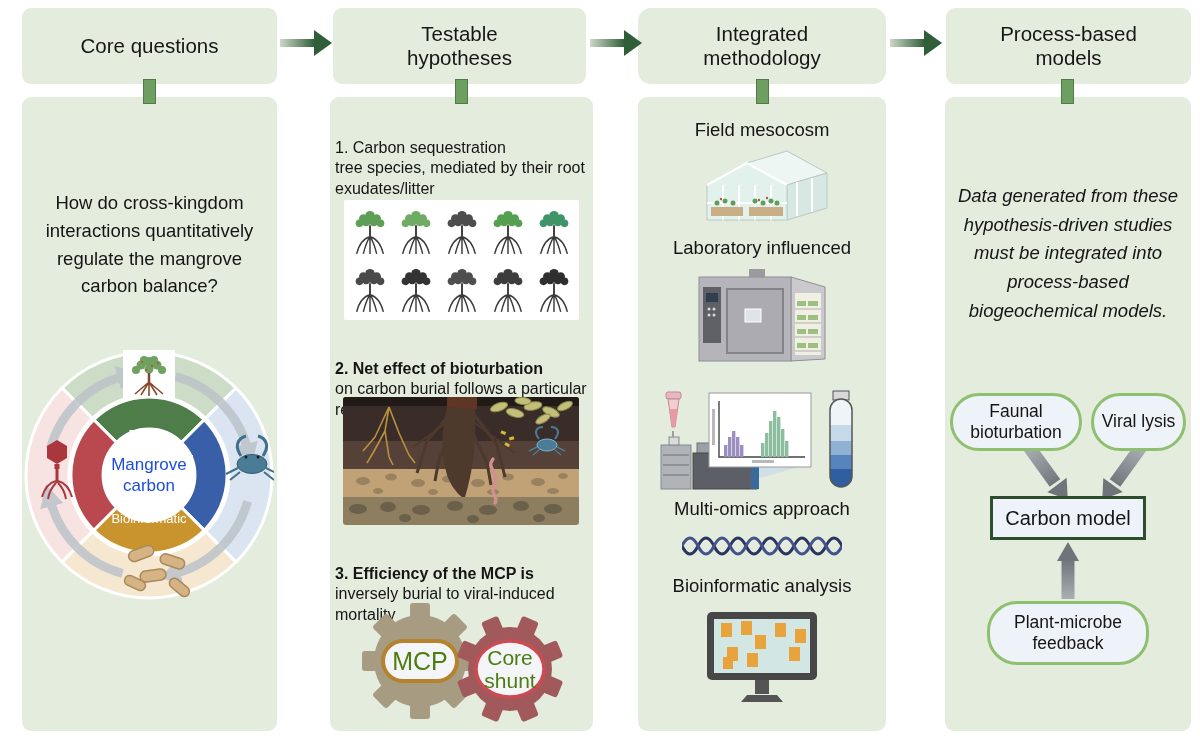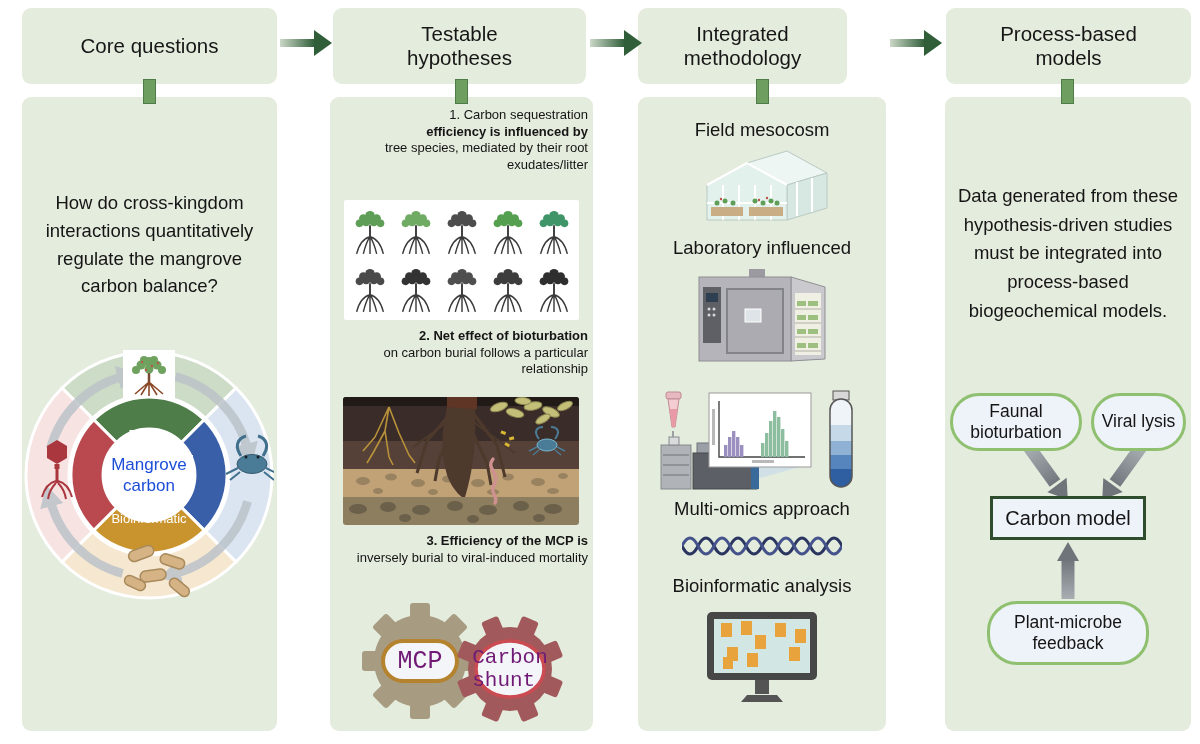--- a/index.html
+++ b/index.html
@@ -7,21 +7,21 @@
        font-family:"Liberation Sans",sans-serif;color:#151515;overflow:hidden;}
   .box{position:absolute;background:#e4ecdd;border-radius:9px;}
   .hdr{position:absolute;top:8px;height:76px;background:#e4ecdd;border-radius:9px;
        display:flex;align-items:center;justify-content:center;text-align:center;
        font-size:20.5px;line-height:1.18;white-space:pre-line;color:#161616;}
   .connector{position:absolute;top:79px;width:13px;height:25px;background:#6f9f60;
        border:1.5px solid #4e7c46;box-sizing:border-box;z-index:5;}
   .flow-arrow{position:absolute;top:30px;z-index:4;}
   .abs{position:absolute;}
   .question{font-size:18.5px;line-height:1.5;text-align:center;}
-  .hypo{font-size:13px;line-height:1.27;text-align:right;}
+  .hypo{font-size:16px;line-height:1.27;text-align:left;margin-top:31px;}
   .hypo .bl{display:block;}
   .hypo .b{display:block;font-weight:bold;}
   .mlabel{font-size:18.5px;text-align:center;}
   .mlabel sup{font-size:12px;}
   .para{font-size:18.5px;line-height:1.55;text-align:center;}
   .pill{position:absolute;background:#eef2f9;border:3.5px solid #8fc070;border-radius:30px;
        display:flex;align-items:center;justify-content:center;text-align:center;
        font-size:17.5px;line-height:1.22;box-sizing:border-box;}
   .carbon-box{position:absolute;background:#eef2f9;border:3.5px solid #2d4d2d;
        display:flex;align-items:center;justify-content:center;font-size:20px;box-sizing:border-box;}
@@ -29,21 +29,21 @@
   .wlab{position:absolute;color:#ffffff;font-size:15px;transform:translate(-50%,-50%);white-space:nowrap;}
   .wlab.rot90{transform:translate(-50%,-50%) rotate(90deg);}
   .wlab.rotm90{transform:translate(-50%,-50%) rotate(-90deg);}
   .wcenter{position:absolute;left:125px;top:125px;transform:translate(-50%,-50%);
        width:88px;text-align:center;font-size:17px;line-height:1.25;color:#1d4ed8;}
   .treegrid{position:absolute;background:#ffffff;border-radius:2px;
        display:grid;grid-template-columns:repeat(5,42px);grid-auto-rows:52px;
        gap:6px 4px;padding:5px;box-sizing:border-box;align-content:center;justify-content:center;}
   .gearwrap{position:absolute;width:240px;height:132px;}
   .gearlab{position:absolute;display:flex;align-items:center;justify-content:center;
-       text-align:left;color:#701a75;font-family:Liberation Mono, monospace;}
+       text-align:center;color:#4d7c0f;}
   .illus{display:block;}
 </style>
 </head>
 <body>
 
 <svg width="0" height="0" style="position:absolute">
   <defs>
     <symbol id="mangrove" viewBox="0 0 44 52">
       <g stroke="none">
         <circle cx="22" cy="10" r="5" fill="currentColor"></circle>
@@ -60,21 +60,21 @@
     </symbol>
     <marker id="wm" markerUnits="userSpaceOnUse" markerWidth="22" markerHeight="24" refX="5" refY="12" orient="auto">
       <path d="M0,0 L22,12 L0,24 Z" fill="#bcc3c9"></path>
     </marker>
   </defs>
 </svg>
 
 <div class="hdr" style="left:22px;width:255px;">Core questions</div>
 <div class="hdr" style="left:333px;width:253px;">Testable
 hypotheses</div>
-<div class="hdr" style="left:638px;width:209px;">Integrated
+<div class="hdr" style="left:638px;width:248px;border-radius:13px;">Integrated
 methodology</div>
 <div class="hdr" style="left:946px;width:245px;">Process-based
 models</div>
 
 <div class="flow-arrow" style="left:280px;">
   <svg width="52" height="26" class="illus">
       <defs>
         <linearGradient id="ga1" x1="0" y1="0" x2="1" y2="0">
   <stop offset="0" stop-color="#ccd8c8"></stop>
           <stop offset="1" stop-color="#2f5e38"></stop>
@@ -174,21 +174,21 @@
     <div class="wlab" style="left:125px;top:84px;">Plants</div>
     <div class="wlab rot90" style="left:164px;top:125px;">Fauna</div>
     <div class="wlab" style="left:125px;top:168px;font-size:13px;">Bioinformatic</div>
     <div class="wlab rotm90" style="left:86px;top:125px;">Virus</div>
     <div class="wcenter">Mangrove carbon</div>
   </div>
 </div>
 
 <div class="box" style="left:330px;top:97px;width:263px;height:634px;">
   <div class="abs hypo" style="left:5px;right:5px;top:10px;">
-    <span class="bl">1. Carbon sequestration</span><span class="b">efficiency is influenced by</span><span>tree species, mediated by their root exudates/litter</span>
+    <span class="bl">1. Carbon sequestration</span><span>tree species, mediated by their root exudates/litter</span>
   </div>
 
   <div class="treegrid" style="left:14px;top:103px;width:235px;height:120px;">
     <svg width="42" height="52" class="illus" style="color:#5f9e57">
         <use href="#mangrove"></use>
       </svg>
     <svg width="42" height="52" class="illus" style="color:#6fab63">
         <use href="#mangrove"></use>
       </svg>
     <svg width="42" height="52" class="illus" style="color:#4d4d4d">
@@ -315,21 +315,21 @@
           <rect x="-9" y="-54" width="18" height="18" rx="3" transform="rotate(202.5)"></rect>
             <rect x="-9" y="-54" width="18" height="18" rx="3" transform="rotate(247.5)"></rect>
           <rect x="-9" y="-54" width="18" height="18" rx="3" transform="rotate(292.5)"></rect>
             <rect x="-9" y="-54" width="18" height="18" rx="3" transform="rotate(337.5)"></rect>
           <circle r="42"></circle>
         </g>
         <ellipse rx="34" ry="28" fill="#f3f5f8" stroke="#cb4b52" stroke-width="3.5"></ellipse>
       </g>
     </svg>
     <div class="gearlab" style="left:41px;top:44px;width:74px;height:40px;font-size:25px;">MCP</div>
-    <div class="gearlab" style="left:134px;top:44px;width:68px;height:56px;font-size:21px;line-height:1.1;">Carbon shunt</div>
+    <div class="gearlab" style="left:134px;top:44px;width:68px;height:56px;font-size:21px;line-height:1.1;">Core shunt</div>
   </div>
 </div>
 
 <div class="box" style="left:638px;top:97px;width:248px;height:634px;">
   <div class="abs mlabel" style="left:0;right:0;top:10px;margin-top:12px;">Field mesocosm</div>
 
   <div class="abs" style="left:39px;top:38px;">
     <svg width="170" height="100" class="illus" viewBox="0 0 170 100">
       <polygon points="110,50 70,28 110,16 150,38" fill="#edf6f2" stroke="#b9c9c4"></polygon>
       <polygon points="110,85 110,50 150,38 150,73" fill="#d7e8e2" stroke="#b9c9c4"></polygon>
@@ -473,21 +473,21 @@
           <rect x="92" y="40" width="11" height="14"></rect>
           <rect x="26" y="50" width="10" height="12"></rect>
       </g>
       <rect x="58" y="73" width="14" height="14" fill="#545454"></rect>
       <polygon points="44,95 86,95 80,88 50,88" fill="#545454"></polygon>
     </svg>
   </div>
 </div>
 
 <div class="box" style="left:945px;top:97px;width:246px;height:634px;">
-  <div class="abs para" style="left:12px;right:12px;top:85px;">Data generated from these hypothesis-driven studies must be integrated into process-based biogeochemical models.</div>
+  <div class="abs para" style="left:12px;right:12px;top:85px;font-style:italic;">Data generated from these hypothesis-driven studies must be integrated into process-based biogeochemical models.</div>
 
   <svg class="abs illus" style="left:0;top:290px;" width="246" height="230" viewBox="0 0 246 230">
     <defs>
       <linearGradient id="c4a" x1="84" y1="60" x2="112" y2="98" gradientUnits="userSpaceOnUse">
         <stop offset="0" stop-color="#a9aeb3"></stop>
           <stop offset="1" stop-color="#6f747a"></stop>
         </linearGradient>
       <linearGradient id="c4b" x1="196" y1="60" x2="168" y2="98" gradientUnits="userSpaceOnUse">
         <stop offset="0" stop-color="#a9aeb3"></stop>
           <stop offset="1" stop-color="#6f747a"></stop>

